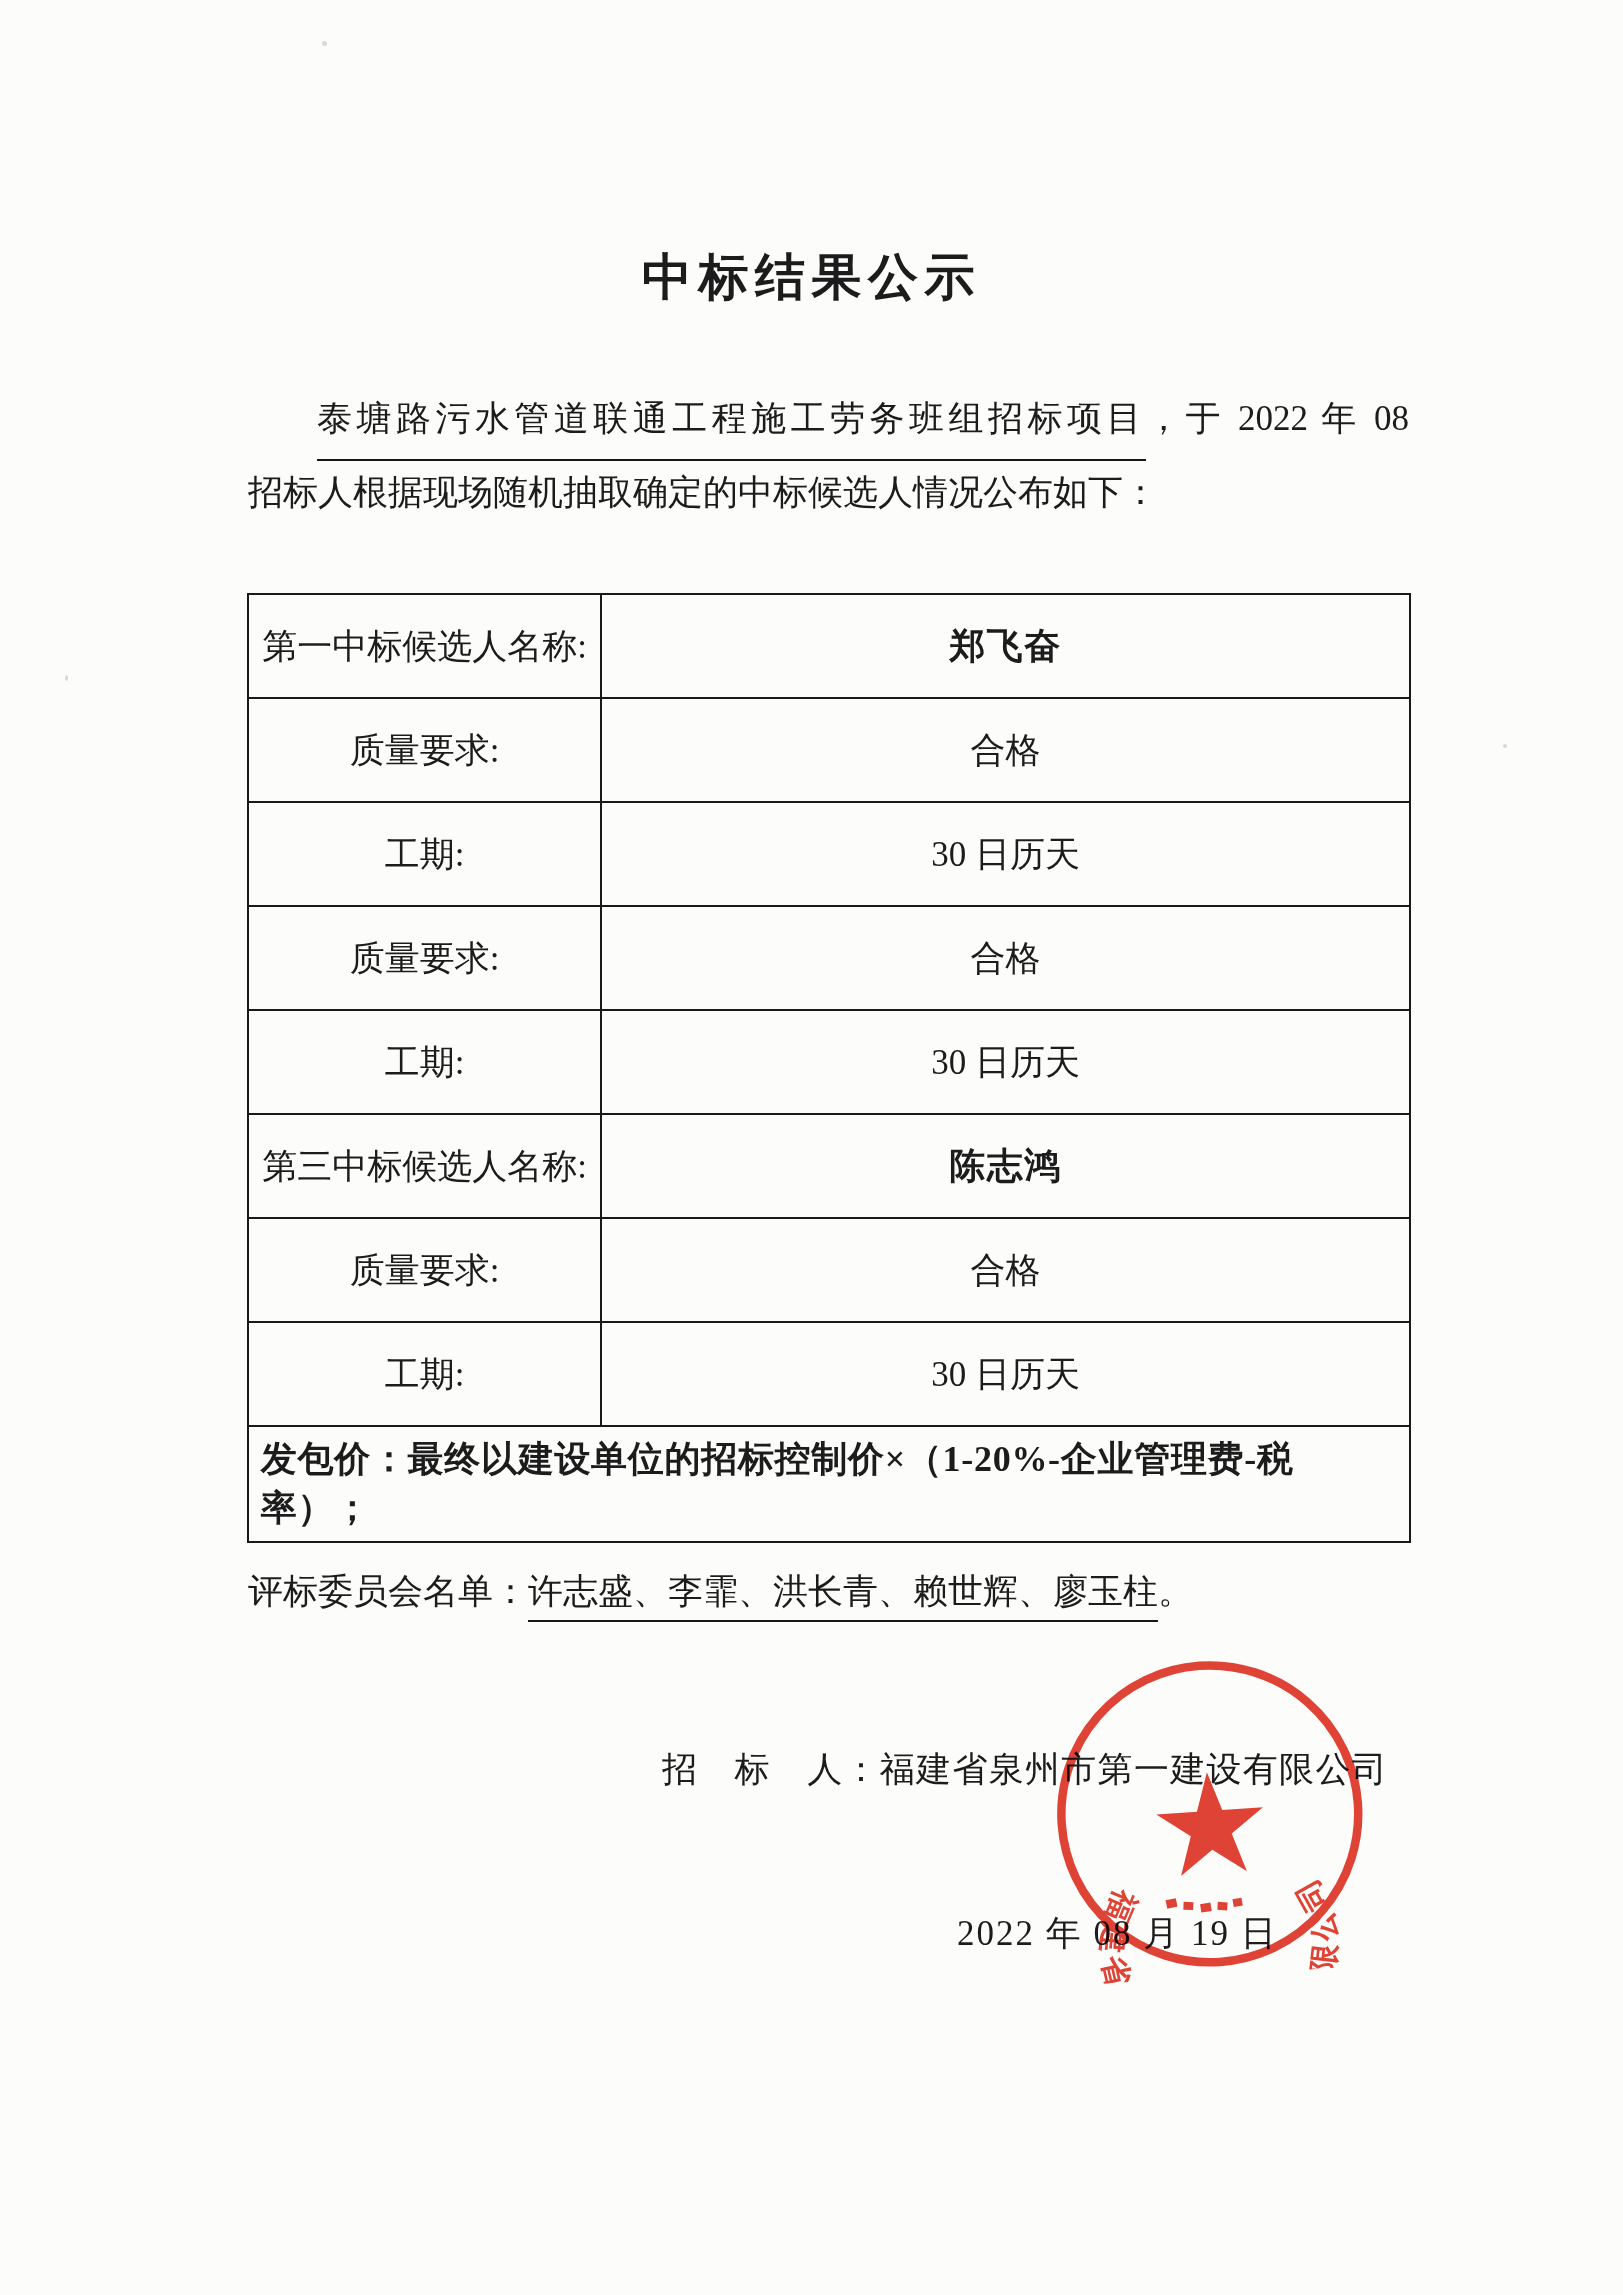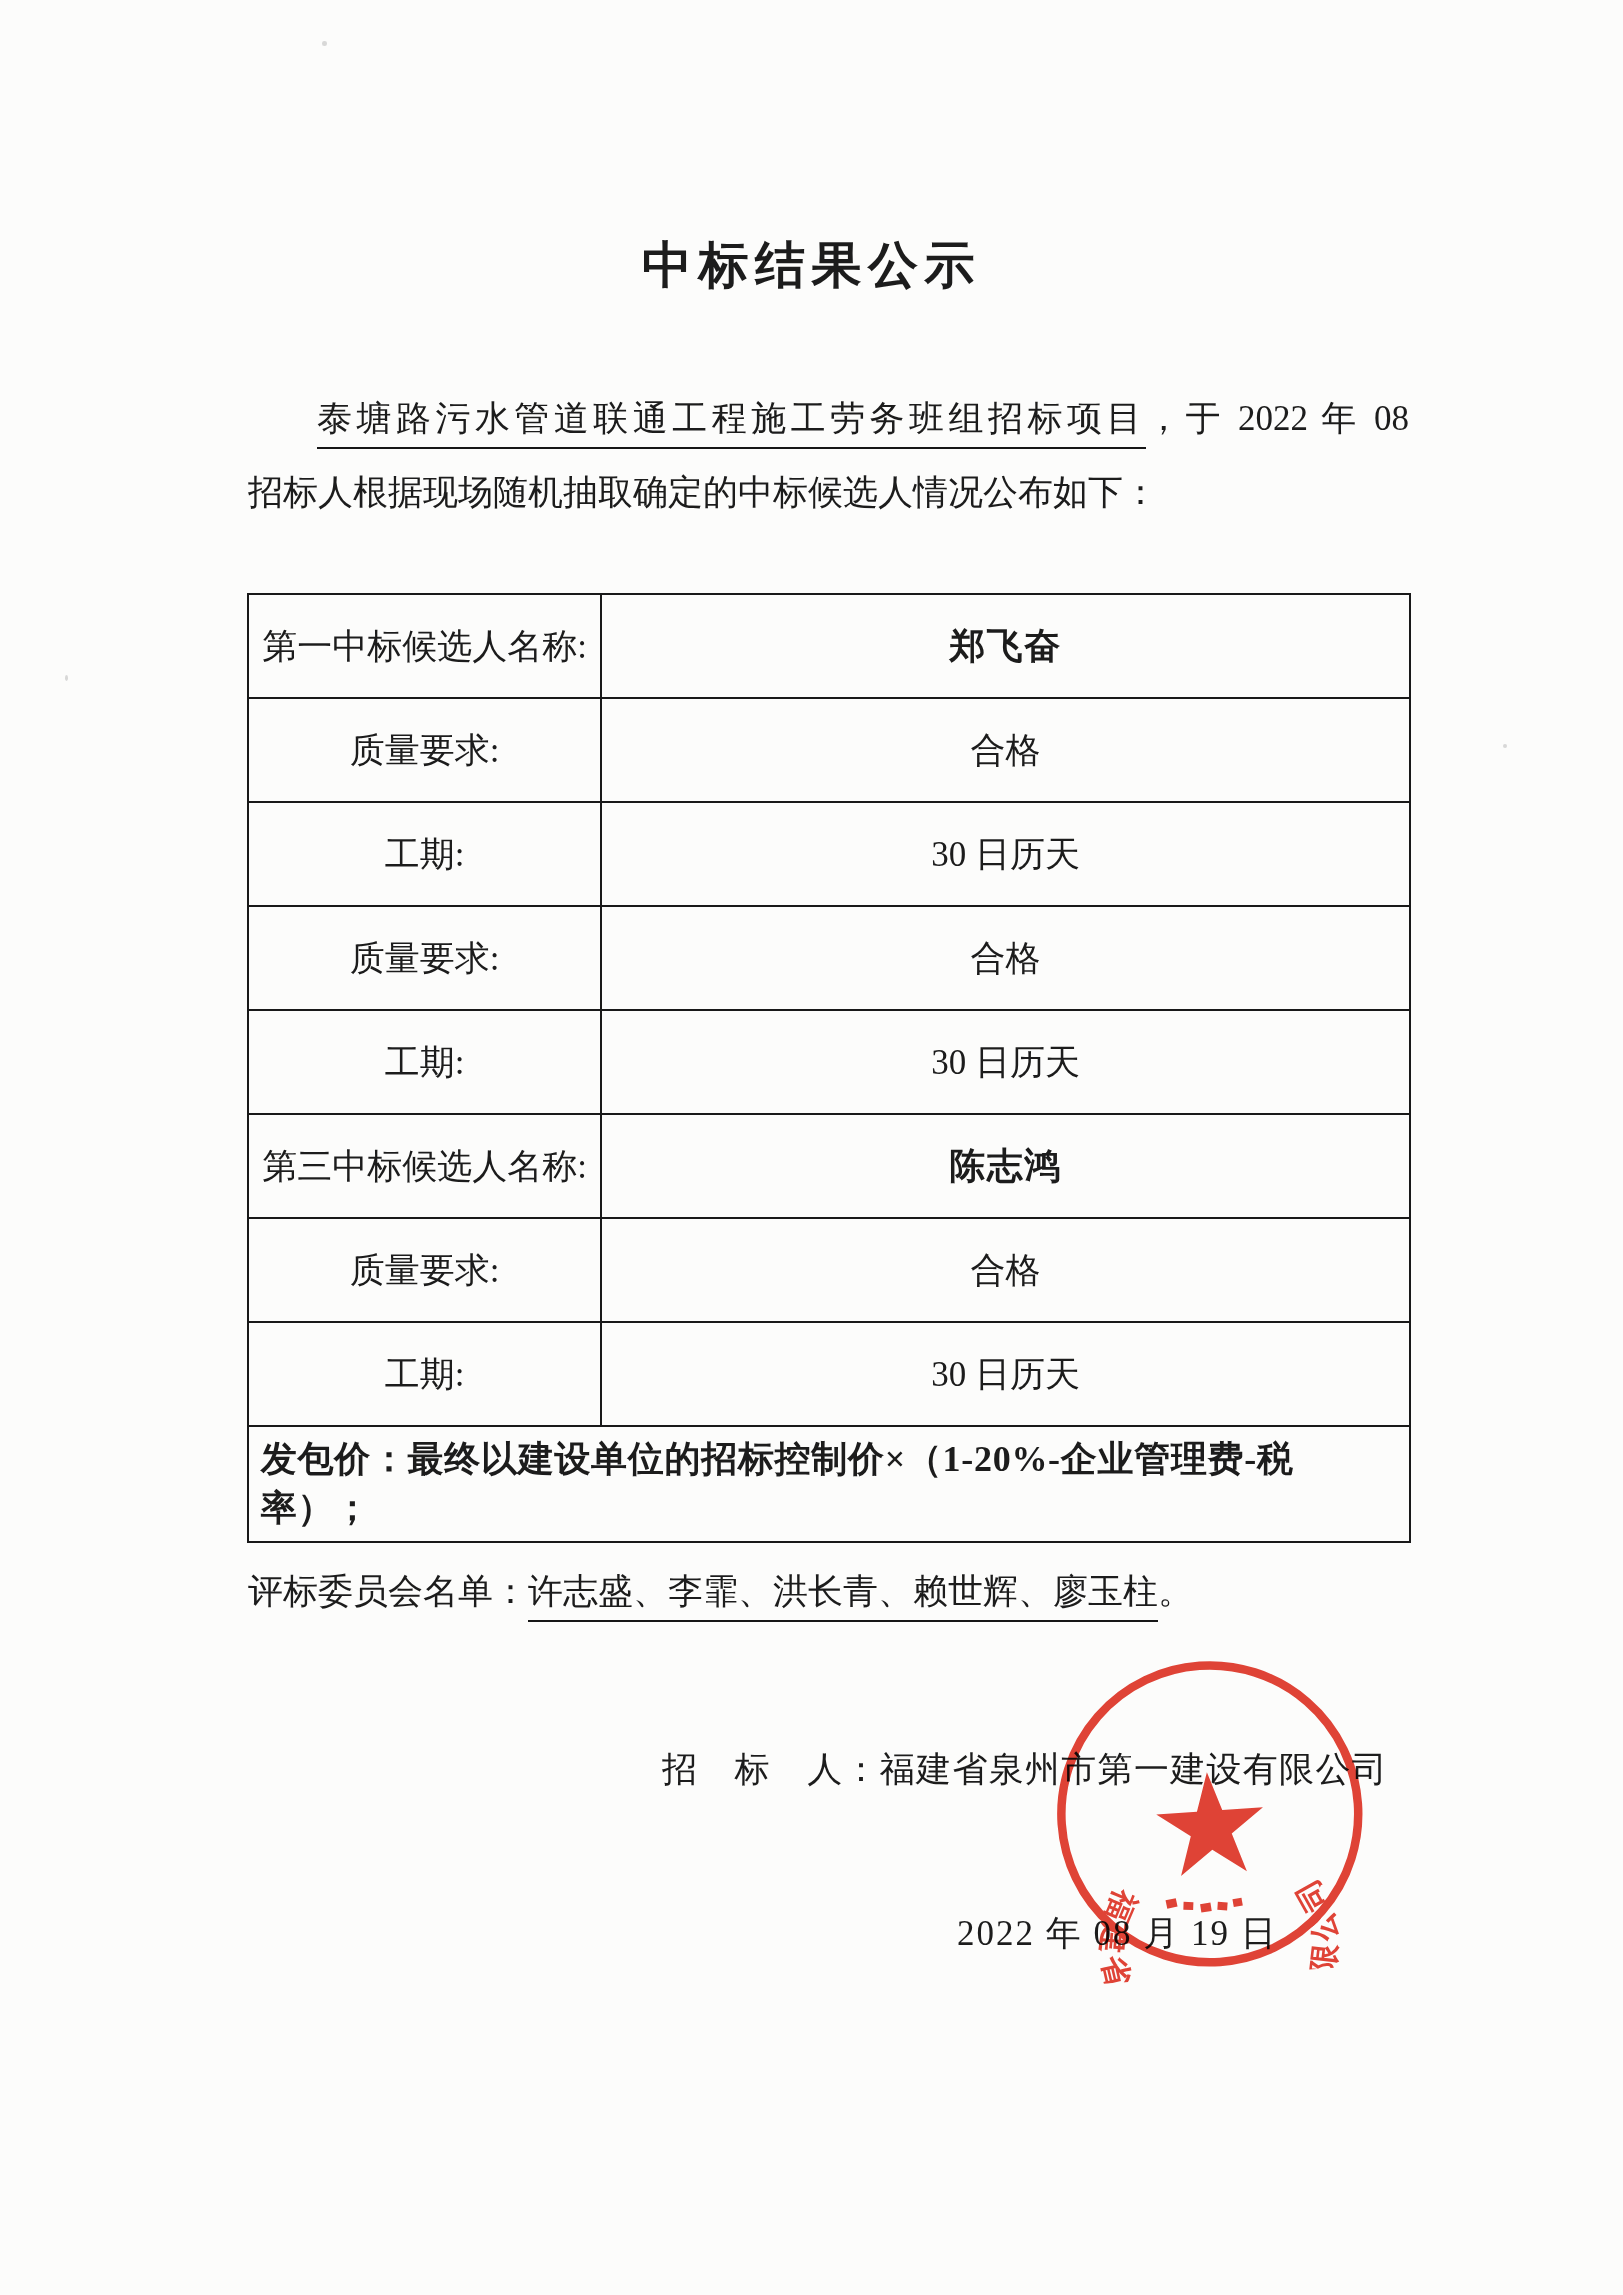--- a/index.html
+++ b/index.html
@@ -10,21 +10,21 @@
     margin: 0 auto;
     background: #fcfcfb;
     color: #1c1c1c;
     font-family: "Liberation Serif", "DejaVu Serif", serif;
     overflow: hidden;
   }
 
   
   .doc-title {
     position: absolute;
-    top: 204px;
+    top: 216px;
     left: 0;
     width: 100%;
     text-align: center;
     font-size: 50px;
     font-weight: 700;
     letter-spacing: 6.5px;
     line-height: 1.1;
   }
 
   
@@ -38,21 +38,21 @@
   }
   .intro .line { white-space: nowrap; }
   .intro .line.just {
     white-space: normal;
     text-align: justify;
     text-align-last: justify;
   }
   .intro .line.first { text-indent: 69px; }
   .project-underline {
     border-bottom: 2.6px solid #161616;
-    padding-bottom: 9px;
+    padding-bottom: 21px;
   }
 
   
   .result-table {
     position: absolute;
     left: 247px;
     top: 593px;
     width: 1164px;
     border-collapse: collapse;
     table-layout: fixed;

